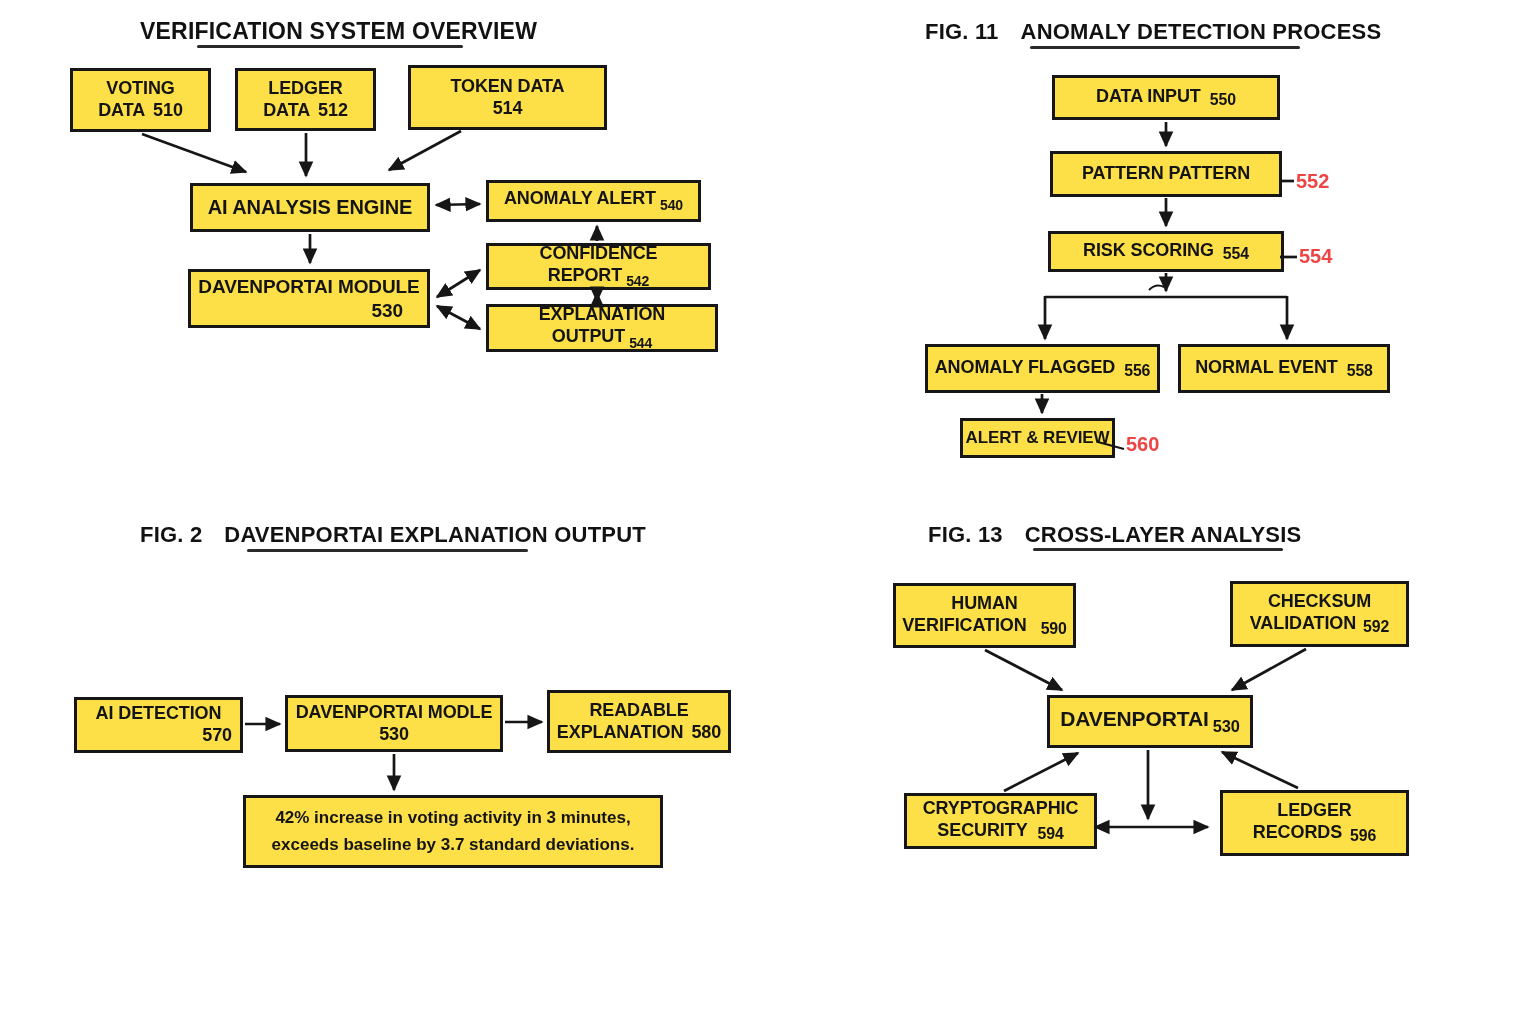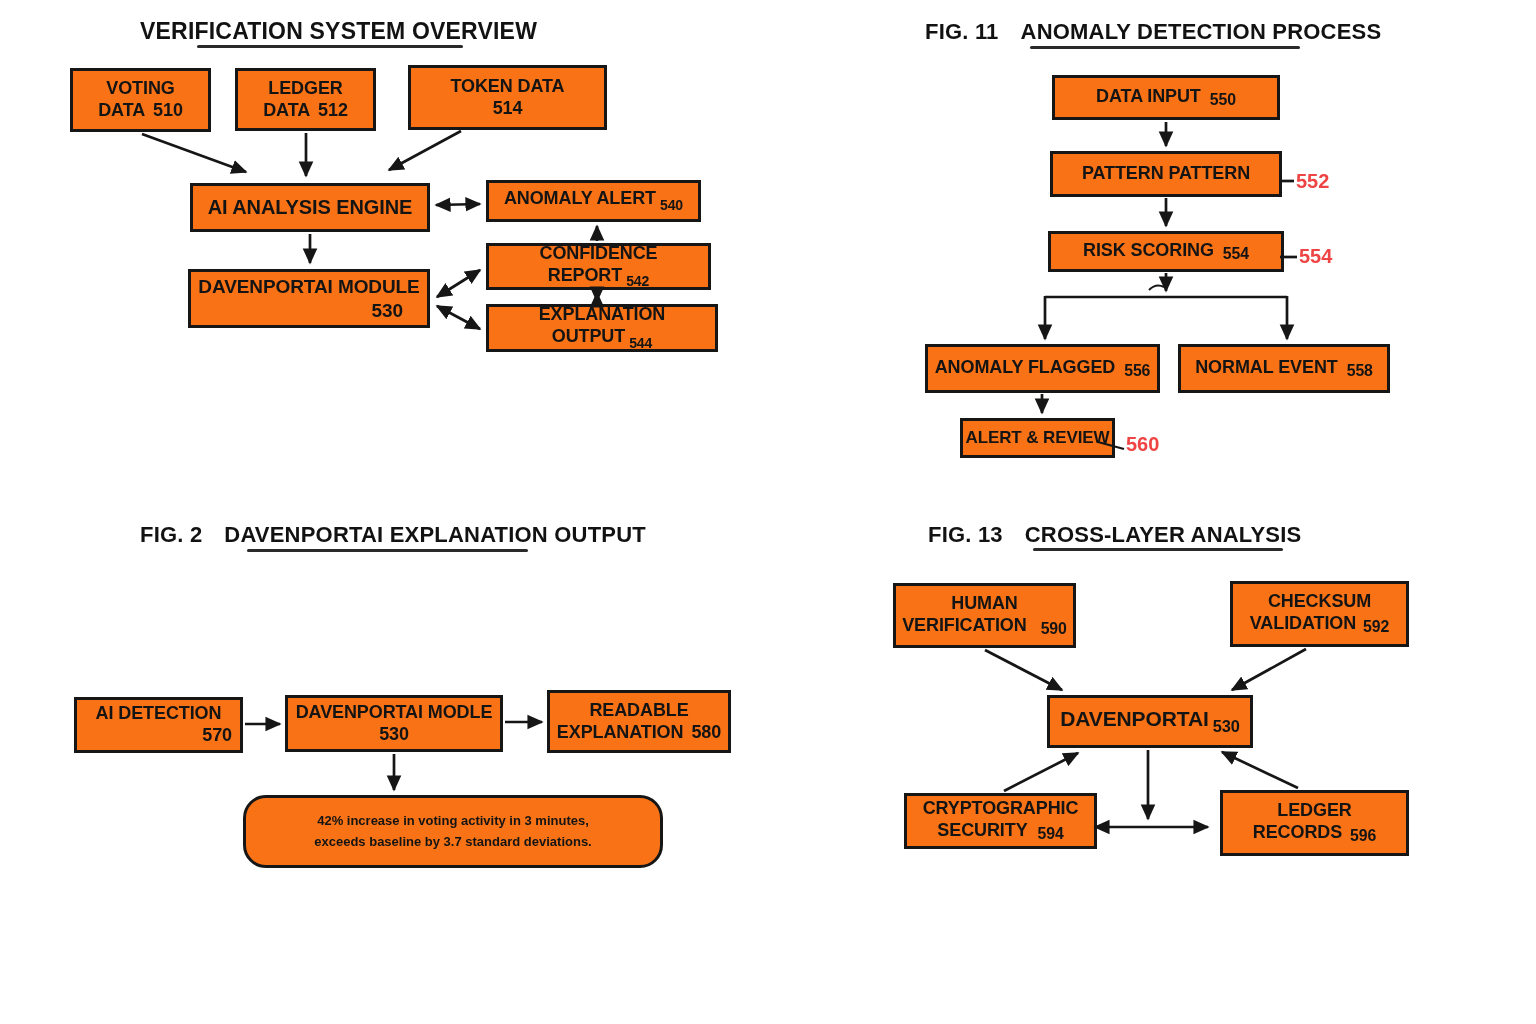--- a/index.html
+++ b/index.html
@@ -8,31 +8,31 @@
     font-family:"Liberation Sans","DejaVu Sans",sans-serif;color:#141414;
     overflow:hidden;
   }
   .fig-title{
     position:absolute;display:flex;gap:22px;align-items:baseline;
     font-weight:bold;font-size:22px;letter-spacing:.2px;white-space:nowrap;color:#121212;
   }
   .fig-title .tpart{white-space:nowrap;}
   .t-underline{position:absolute;height:3px;background:#2a2a2a;border-radius:2px;}
   .box{
-    position:absolute;box-sizing:border-box;border:3px solid #161616;background:#f97316;
+    position:absolute;box-sizing:border-box;border:3px solid #161616;background:#fde047;
     display:flex;flex-direction:column;align-items:flex-end;justify-content:center;
     font-weight:bold;text-align:center;line-height:1.22;font-size:18px;letter-spacing:-.1px;
   }
   .box .ln{width:100%;}
   .sub{font-size:.78em;vertical-align:-.38em;margin-left:4px;}
   .subsm{font-size:.88em;vertical-align:-.18em;margin-left:9px;}
   .gapref{margin-left:8px;}
   .ref-out{position:absolute;font-weight:bold;font-size:20px;color:#ef4444;white-space:nowrap;}
   .arrows{position:absolute;left:0;top:0;pointer-events:none;}
-  .plain{font-weight:600;font-size:13px;letter-spacing:0;line-height:1.55;border-radius:23px;}
+  .plain{font-weight:600;font-size:17px;letter-spacing:0;line-height:1.55;}
 </style>
 </head>
 <body>
 
 <div class="canvas">
 
   <div class="fig-title" style="left:140px;top:18px;">
     <span class="tpart" style="font-size:23px;">VERIFICATION SYSTEM OVERVIEW</span>
   </div>
   <div class="t-underline" style="left:197px;top:45px;width:266px;"></div>

